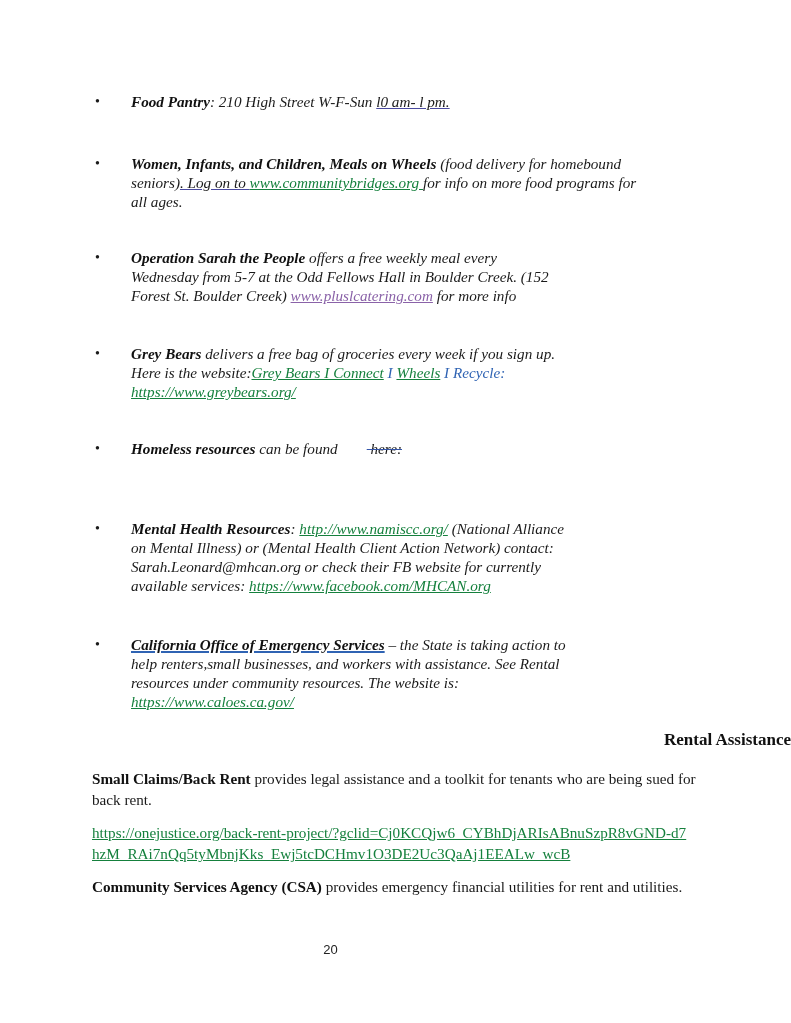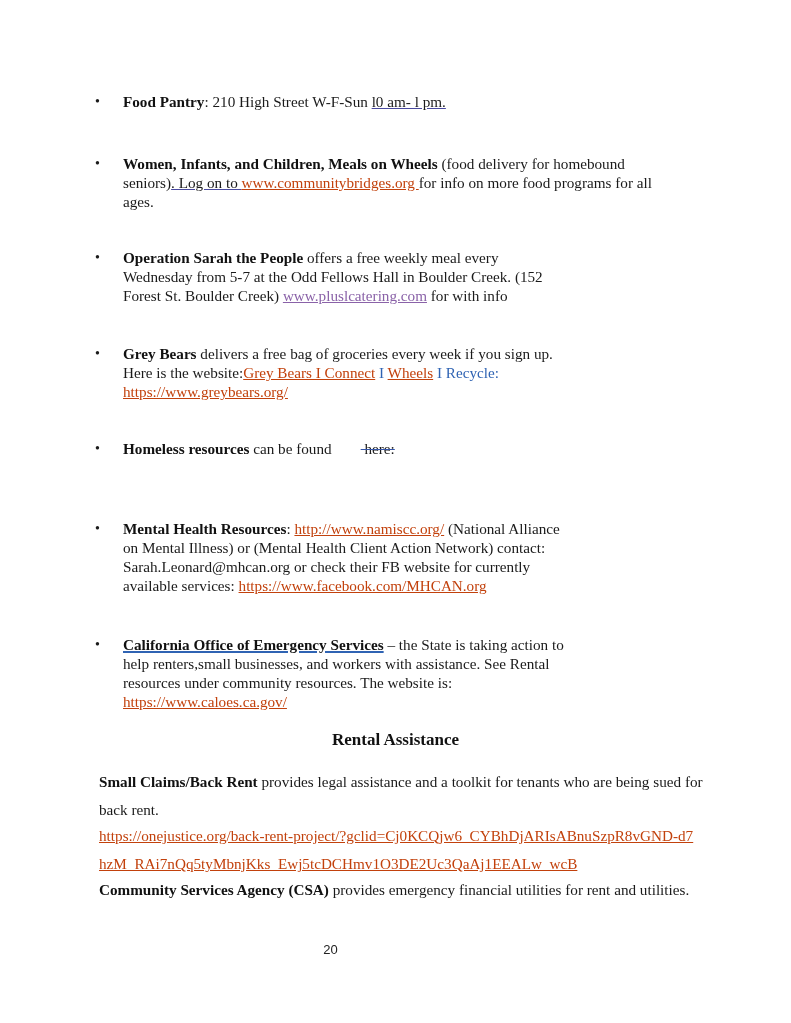--- a/index.html
+++ b/index.html
@@ -1,30 +1,30 @@
 <!DOCTYPE html>
 <html><head>
 <meta charset="utf-8">
 <style>
   html, body { margin: 0; padding: 0; background: #ffffff; }
   body { width: 791px; height: 1023px; position: relative; overflow: hidden;
          font-family: "Liberation Serif", "DejaVu Serif", serif; color: #1a1a1a; }
   .page { position: absolute; left: 0; top: 0; width: 791px; height: 1023px; background: #fff; }
   .item { position: absolute; left: 95px; width: 540px; font-size: 15.2px; line-height: 19px; }
   .bullet { position: absolute; left: 0; top: 0; width: 20px; font-size: 14px; }
-  .body { margin-left: 28px; }
+  .body { margin-left: 36px; font-style: italic; }
   b { font-weight: bold; color: #111; }
-  .link { color: #c2410c; text-decoration: underline; }
+  .link { color: #15803d; text-decoration: underline; }
   .link-purple { color: #8a62a8; text-decoration: underline; }
   .underline-plain { text-decoration: underline; text-decoration-color: #4a4aa0; }
   .strike { text-decoration: line-through; text-decoration-color: #3355aa; padding-left: 29px; }
   .spaced { letter-spacing: 1.6px; }
-  .heading { position: absolute; left: 0; width: 791px; top: 730px; text-align: center;
+  .heading { position: absolute; left: 0; width: 791px; top: 730px; text-align: right;
              font-size: 17px; font-weight: bold; color: #111; }
-  .para { position: absolute; left: 99px; width: 610px; font-size: 15.2px; line-height: 28px; }
+  .para { position: absolute; left: 92px; width: 610px; font-size: 15.2px; line-height: 21px; }
   .pageno { position: absolute; left: 0; width: 661px; top: 942px; text-align: center;
             font-family: "Liberation Sans", "DejaVu Sans", sans-serif; font-size: 13px; color: #222; }
   .bold-link { color: #111; text-decoration: underline; text-decoration-color: #2f63b3; text-decoration-thickness: 2px; }
 </style>
 </head>
 <body>
 
 <div class="page">
 
   <div class="item" style="top:92px;">
@@ -37,21 +37,21 @@
   <div class="item" style="top:154px; width:560px;">
     <span class="bullet">•</span>
     <div class="body">
       <b>Women, Infants, and Children, Meals on Wheels</b><span> (food delivery for homebound seniors)</span><span class="underline-plain">. Log on to </span><a class="link">www.communitybridges.org </a><span>for info on more food programs for all ages.</span>
     </div>
   </div>
 
   <div class="item" style="top:248px; width:470px;">
     <span class="bullet">•</span>
     <div class="body">
-      <b>Operation  Sarah the People</b><span> offers a free weekly meal every Wednesday from  5-7  at the Odd Fellows Hall in Boulder Creek. (152 Forest St. Boulder Creek) </span><a class="link-purple">www.pluslcatering.com</a><span> for with info</span>
+      <b>Operation  Sarah the People</b><span> offers a free weekly meal every Wednesday from  5-7  at the Odd Fellows Hall in Boulder Creek. (152 Forest St. Boulder Creek) </span><a class="link-purple">www.pluslcatering.com</a><span> for more info</span>
     </div>
   </div>
 
   <div class="item" style="top:344px; width:470px;">
     <span class="bullet">•</span>
     <div class="body">
       <b>Grey Bears</b><span> delivers a free bag of groceries every week if you sign up. Here is the website:</span><a class="link">Grey Bears I Connect</a><span style="color:#2f63b3"> I </span><a class="link">Wheels</a><span style="color:#2f63b3"> I Recycle:</span><br><a class="link">https://www.greybears.org/</a>
     </div>
   </div>
 

